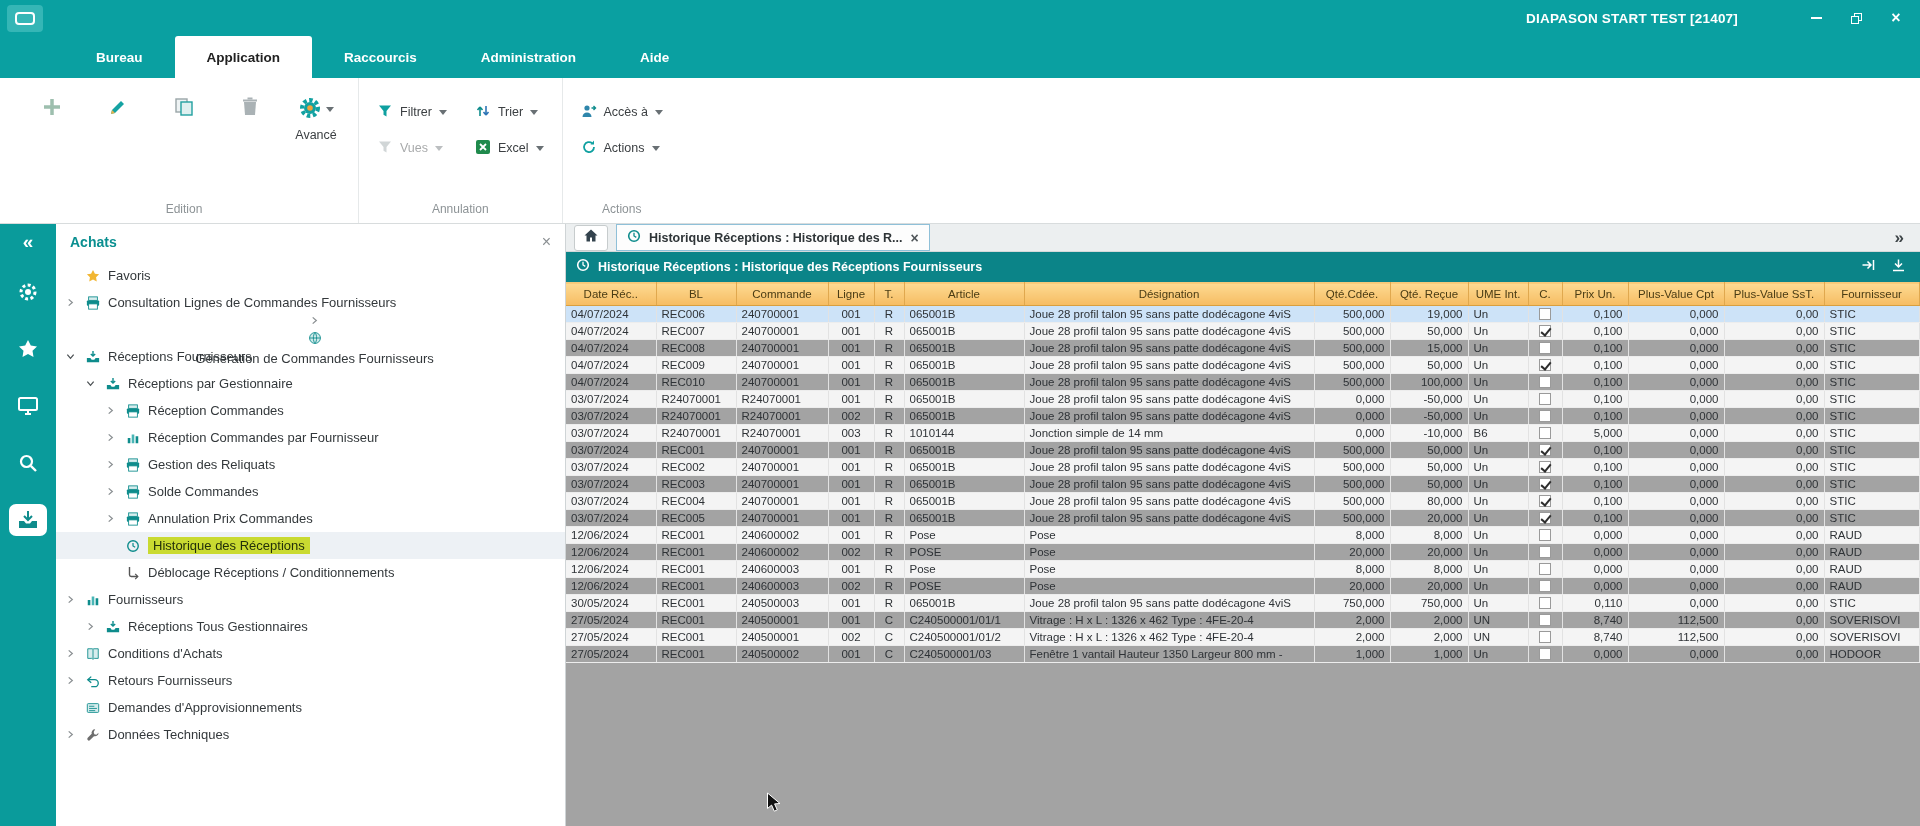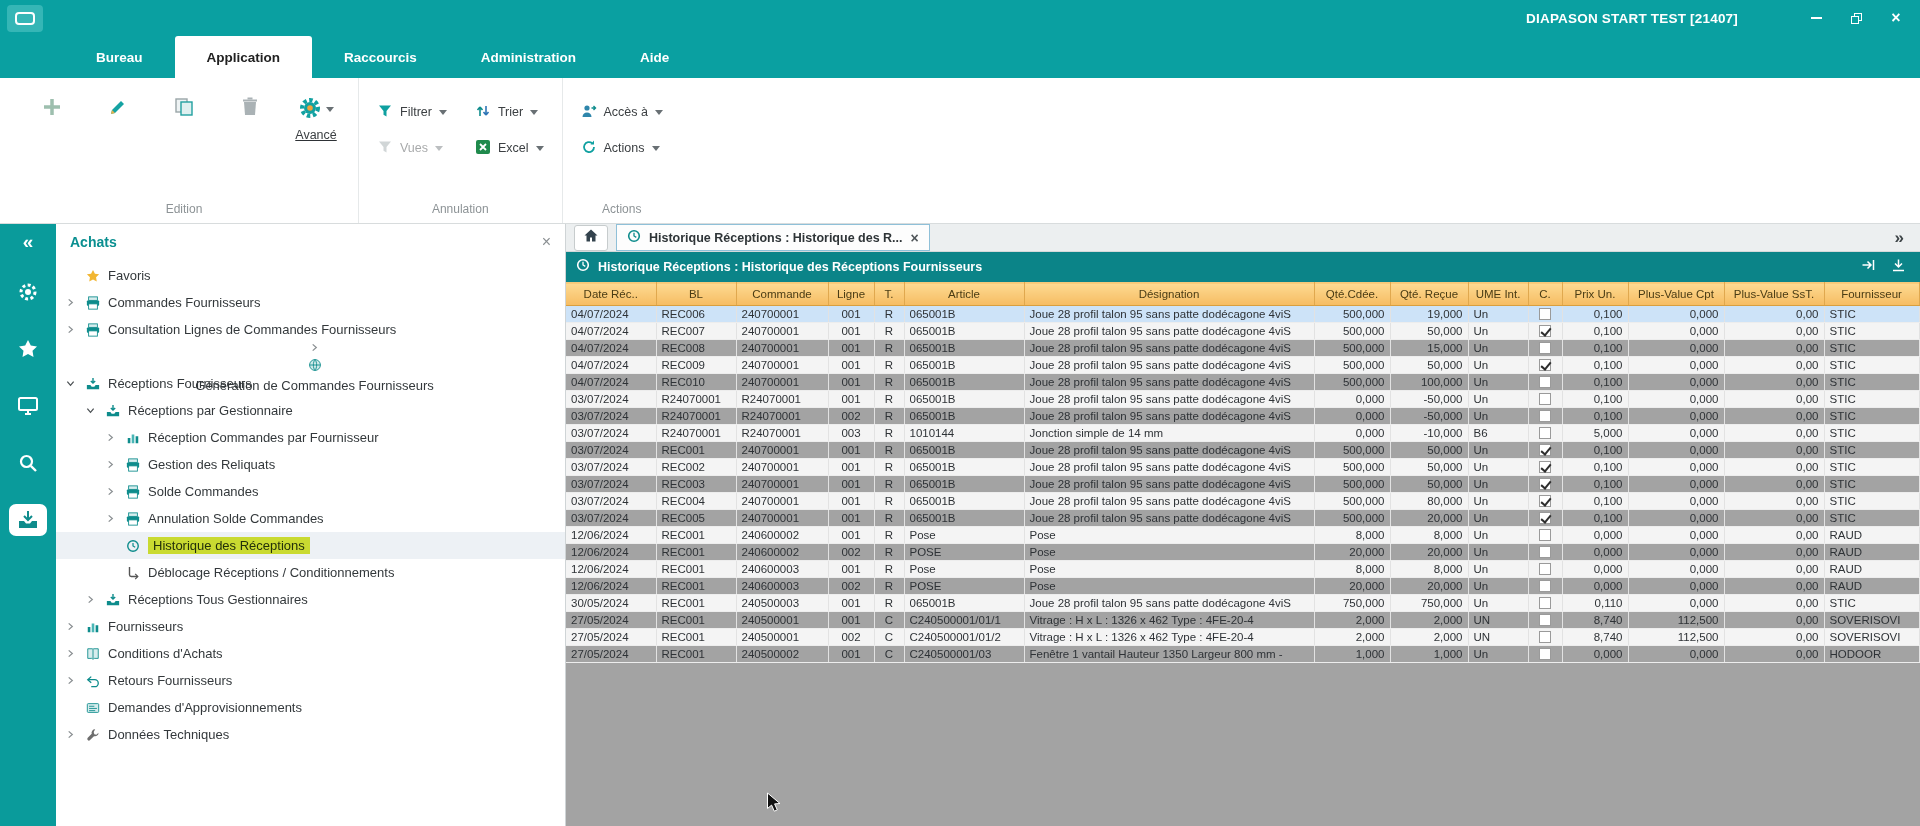--- a/index.html
+++ b/index.html
@@ -24,21 +24,21 @@
   .wb-close { color:#fff; font-size:16px; font-weight:bold; line-height:1; }
   
   .menubar { height:42px; background:#0aa0a1; display:flex; align-items:stretch; padding-left:64px; }
   .menu-tab { display:flex; align-items:center; padding:0 32px; color:#fff; font-weight:bold; font-size:13.5px; cursor:default; }
   .menu-tab.active { background:#fff; color:#222; border-radius:3px 3px 0 0; }
   
   .ribbon { height:146px; background:#fff; display:flex; border-bottom:1px solid #d8dcdd; padding-left:10px; }
   .rgroup { display:flex; flex-direction:column; padding:4px 14px 0; }
   .rgroup + .rgroup { border-left:1px solid #e6e9ea; }
   .rgroup-label { margin-top:auto; text-align:center; color:#8d9396; font-size:12px; padding:5px 0 7px; }
-  .rbody { display:flex; gap:10px; align-items:flex-start;text-decoration:underline; }
+  .rbody { display:flex; gap:10px; align-items:flex-start; }
   .rbtn-lg { background:none; border:none; width:56px; display:flex; flex-direction:column; align-items:center;
              gap:5px; padding:14px 2px 2px; font-family:inherit; cursor:default; }
   .icon-row { display:flex; align-items:center; gap:4px; }
   .rlabel { font-size:12.5px; color:#3c4043; white-space:nowrap; }
   .caret { width:0; height:0; border:4px solid transparent; border-top:5px solid #697074; margin-top:4px; }
   .small-grid { display:grid; grid-template-rows:32px 32px; grid-auto-flow:column; gap:4px 20px; padding-top:14px; }
   .rbtn-sm { background:none; border:none; display:flex; align-items:center; gap:7px; font-size:12.5px;
              color:#3c4043; font-family:inherit; padding:0 4px; cursor:default; white-space:nowrap; }
   .rbtn-sm.disabled { opacity:.45; }
   
@@ -279,78 +279,78 @@
               <path d="M3 1.5l4 3.5-4 3.5" fill="none" stroke="#8a8f92" stroke-width="1.4"></path>
             </svg>
           </span>
           <span class="tree-icon">
             <svg width="14" height="14" viewBox="0 0 16 16">
               <rect x="3" y="1" width="10" height="4" fill="#d7edee" stroke="#0e8c8c"></rect>
               <rect x="1" y="5" width="14" height="6" rx="1" fill="#0e8c8c"></rect>
               <rect x="3" y="9" width="10" height="6" fill="#fff" stroke="#0e8c8c"></rect>
             </svg>
           </span>
-          <span class="tree-label">Commandes Fournisseurs</span>
+          <span class="tree-label">Consultation Lignes de Commandes Fournisseurs</span>
+        </div>
+        <div class="tree-item" style="padding-left: 8px; flex-direction: column;">
+          <span class="tree-arrow">
+            <svg width="9" height="9" viewBox="0 0 10 10">
+              <path d="M3 1.5l4 3.5-4 3.5" fill="none" stroke="#8a8f92" stroke-width="1.4"></path>
+            </svg>
+          </span>
+          <span class="tree-icon">
+            <svg width="14" height="14" viewBox="0 0 16 16">
+              <circle cx="8" cy="8" r="6.2" fill="#cfeaea" stroke="#0e8c8c"></circle>
+              <path d="M1.8 8h12.4M8 1.8c2.5 3 2.5 9.4 0 12.4M8 1.8c-2.5 3-2.5 9.4 0 12.4" stroke="#0e8c8c" fill="none"></path>
+            </svg>
+          </span>
+          <span class="tree-label">Génération de Commandes Fournisseurs</span>
         </div>
         <div class="tree-item" style="padding-left: 8px;">
+          <span class="tree-arrow">
+            <svg width="9" height="9" viewBox="0 0 10 10">
+              <path d="M1.5 3l3.5 4 3.5-4" fill="none" stroke="#4a4f52" stroke-width="1.4"></path>
+            </svg>
+          </span>
+          <span class="tree-icon">
+            <svg width="14" height="14" viewBox="0 0 16 16">
+              <path d="M8 1v6M5.5 4.5L8 7l2.5-2.5" stroke="#0e8c8c" stroke-width="1.6" fill="none"></path>
+              <path d="M1 9v5h14V9h-4l-1.5 2h-3L5 9z" fill="#0e8c8c"></path>
+            </svg>
+          </span>
+          <span class="tree-label">Réceptions Fournisseurs</span>
+        </div>
+        <div class="tree-item" style="padding-left: 28px;">
+          <span class="tree-arrow">
+            <svg width="9" height="9" viewBox="0 0 10 10">
+              <path d="M1.5 3l3.5 4 3.5-4" fill="none" stroke="#4a4f52" stroke-width="1.4"></path>
+            </svg>
+          </span>
+          <span class="tree-icon">
+            <svg width="14" height="14" viewBox="0 0 16 16">
+              <path d="M8 1v6M5.5 4.5L8 7l2.5-2.5" stroke="#0e8c8c" stroke-width="1.6" fill="none"></path>
+              <path d="M1 9v5h14V9h-4l-1.5 2h-3L5 9z" fill="#0e8c8c"></path>
+            </svg>
+          </span>
+          <span class="tree-label">Réceptions par Gestionnaire</span>
+        </div>
+        <div class="tree-item" style="padding-left: 48px;">
           <span class="tree-arrow">
             <svg width="9" height="9" viewBox="0 0 10 10">
               <path d="M3 1.5l4 3.5-4 3.5" fill="none" stroke="#8a8f92" stroke-width="1.4"></path>
             </svg>
           </span>
           <span class="tree-icon">
             <svg width="14" height="14" viewBox="0 0 16 16">
               <rect x="3" y="1" width="10" height="4" fill="#d7edee" stroke="#0e8c8c"></rect>
               <rect x="1" y="5" width="14" height="6" rx="1" fill="#0e8c8c"></rect>
               <rect x="3" y="9" width="10" height="6" fill="#fff" stroke="#0e8c8c"></rect>
             </svg>
           </span>
-          <span class="tree-label">Consultation Lignes de Commandes Fournisseurs</span>
-        </div>
-        <div class="tree-item" style="padding-left: 8px; flex-direction: column;">
-          <span class="tree-arrow">
-            <svg width="9" height="9" viewBox="0 0 10 10">
-              <path d="M3 1.5l4 3.5-4 3.5" fill="none" stroke="#8a8f92" stroke-width="1.4"></path>
-            </svg>
-          </span>
-          <span class="tree-icon">
-            <svg width="14" height="14" viewBox="0 0 16 16">
-              <circle cx="8" cy="8" r="6.2" fill="#cfeaea" stroke="#0e8c8c"></circle>
-              <path d="M1.8 8h12.4M8 1.8c2.5 3 2.5 9.4 0 12.4M8 1.8c-2.5 3-2.5 9.4 0 12.4" stroke="#0e8c8c" fill="none"></path>
-            </svg>
-          </span>
-          <span class="tree-label">Génération de Commandes Fournisseurs</span>
-        </div>
-        <div class="tree-item" style="padding-left: 8px;">
-          <span class="tree-arrow">
-            <svg width="9" height="9" viewBox="0 0 10 10">
-              <path d="M1.5 3l3.5 4 3.5-4" fill="none" stroke="#4a4f52" stroke-width="1.4"></path>
-            </svg>
-          </span>
-          <span class="tree-icon">
-            <svg width="14" height="14" viewBox="0 0 16 16">
-              <path d="M8 1v6M5.5 4.5L8 7l2.5-2.5" stroke="#0e8c8c" stroke-width="1.6" fill="none"></path>
-              <path d="M1 9v5h14V9h-4l-1.5 2h-3L5 9z" fill="#0e8c8c"></path>
-            </svg>
-          </span>
-          <span class="tree-label">Réceptions Fournisseurs</span>
-        </div>
-        <div class="tree-item" style="padding-left: 28px;">
-          <span class="tree-arrow">
-            <svg width="9" height="9" viewBox="0 0 10 10">
-              <path d="M1.5 3l3.5 4 3.5-4" fill="none" stroke="#4a4f52" stroke-width="1.4"></path>
-            </svg>
-          </span>
-          <span class="tree-icon">
-            <svg width="14" height="14" viewBox="0 0 16 16">
-              <path d="M8 1v6M5.5 4.5L8 7l2.5-2.5" stroke="#0e8c8c" stroke-width="1.6" fill="none"></path>
-              <path d="M1 9v5h14V9h-4l-1.5 2h-3L5 9z" fill="#0e8c8c"></path>
-            </svg>
-          </span>
-          <span class="tree-label">Réceptions par Gestionnaire</span>
+          <span class="tree-label">Réception Commandes</span>
         </div>
         <div class="tree-item" style="padding-left: 48px;">
           <span class="tree-arrow">
             <svg width="9" height="9" viewBox="0 0 10 10">
               <path d="M3 1.5l4 3.5-4 3.5" fill="none" stroke="#8a8f92" stroke-width="1.4"></path>
             </svg>
           </span>
           <span class="tree-icon">
             <svg width="14" height="14" viewBox="0 0 16 16">
               <rect x="2" y="8" width="3" height="6" fill="#0e8c8c"></rect>
@@ -396,70 +396,70 @@
               <path d="M3 1.5l4 3.5-4 3.5" fill="none" stroke="#8a8f92" stroke-width="1.4"></path>
             </svg>
           </span>
           <span class="tree-icon">
             <svg width="14" height="14" viewBox="0 0 16 16">
               <rect x="3" y="1" width="10" height="4" fill="#d7edee" stroke="#0e8c8c"></rect>
               <rect x="1" y="5" width="14" height="6" rx="1" fill="#0e8c8c"></rect>
               <rect x="3" y="9" width="10" height="6" fill="#fff" stroke="#0e8c8c"></rect>
             </svg>
           </span>
-          <span class="tree-label">Annulation Solde Commandes</span>
+          <span class="tree-label">Annulation Prix Commandes</span>
         </div>
         <div class="tree-item selected" style="padding-left: 48px;">
           <span class="tree-arrow"></span>
           <span class="tree-icon">
             <svg width="14" height="14" viewBox="0 0 16 16">
               <circle cx="8" cy="8" r="6" fill="none" stroke="#0e8c8c" stroke-width="1.6"></circle>
               <path d="M8 4.5V8l2.5 1.5" stroke="#0e8c8c" stroke-width="1.4" fill="none"></path>
             </svg>
           </span>
           <span class="tree-label hl">Historique des Réceptions</span>
         </div>
         <div class="tree-item" style="padding-left: 48px;">
           <span class="tree-arrow"></span>
           <span class="tree-icon">
             <svg width="14" height="14" viewBox="0 0 16 16">
               <path d="M4 1v9a2 2 0 0 0 2 2h7" stroke="#555" stroke-width="1.6" fill="none"></path>
               <path d="M10.5 9l3 3-3 3" stroke="#555" stroke-width="1.4" fill="none"></path>
             </svg>
           </span>
           <span class="tree-label">Déblocage Réceptions / Conditionnements</span>
-        </div>
-        <div class="tree-item" style="padding-left: 28px;">
-          <span class="tree-arrow">
-            <svg width="9" height="9" viewBox="0 0 10 10">
-              <path d="M3 1.5l4 3.5-4 3.5" fill="none" stroke="#8a8f92" stroke-width="1.4"></path>
-            </svg>
-          </span>
-          <span class="tree-icon">
-            <svg width="14" height="14" viewBox="0 0 16 16">
-              <path d="M8 1v6M5.5 4.5L8 7l2.5-2.5" stroke="#0e8c8c" stroke-width="1.6" fill="none"></path>
-              <path d="M1 9v5h14V9h-4l-1.5 2h-3L5 9z" fill="#0e8c8c"></path>
-            </svg>
-          </span>
-          <span class="tree-label">Réceptions Tous Gestionnaires</span>
         </div>
         <div class="tree-item" style="padding-left: 8px;">
           <span class="tree-arrow">
             <svg width="9" height="9" viewBox="0 0 10 10">
               <path d="M3 1.5l4 3.5-4 3.5" fill="none" stroke="#8a8f92" stroke-width="1.4"></path>
             </svg>
           </span>
           <span class="tree-icon">
             <svg width="14" height="14" viewBox="0 0 16 16">
               <rect x="2" y="8" width="3" height="6" fill="#0e8c8c"></rect>
               <rect x="6.5" y="4" width="3" height="10" fill="#49b6b6"></rect>
               <rect x="11" y="6" width="3" height="8" fill="#0e8c8c"></rect>
             </svg>
           </span>
           <span class="tree-label">Fournisseurs</span>
+        </div>
+        <div class="tree-item" style="padding-left: 28px;">
+          <span class="tree-arrow">
+            <svg width="9" height="9" viewBox="0 0 10 10">
+              <path d="M3 1.5l4 3.5-4 3.5" fill="none" stroke="#8a8f92" stroke-width="1.4"></path>
+            </svg>
+          </span>
+          <span class="tree-icon">
+            <svg width="14" height="14" viewBox="0 0 16 16">
+              <path d="M8 1v6M5.5 4.5L8 7l2.5-2.5" stroke="#0e8c8c" stroke-width="1.6" fill="none"></path>
+              <path d="M1 9v5h14V9h-4l-1.5 2h-3L5 9z" fill="#0e8c8c"></path>
+            </svg>
+          </span>
+          <span class="tree-label">Réceptions Tous Gestionnaires</span>
         </div>
         <div class="tree-item" style="padding-left: 8px;">
           <span class="tree-arrow">
             <svg width="9" height="9" viewBox="0 0 10 10">
               <path d="M3 1.5l4 3.5-4 3.5" fill="none" stroke="#8a8f92" stroke-width="1.4"></path>
             </svg>
           </span>
           <span class="tree-icon">
             <svg width="14" height="14" viewBox="0 0 16 16">
               <path d="M2 2h5a1.5 1.5 0 0 1 1 .5A1.5 1.5 0 0 1 9 2h5v11H9.5L8 14l-1.5-1H2z" fill="#d7edee" stroke="#0e8c8c"></path>

